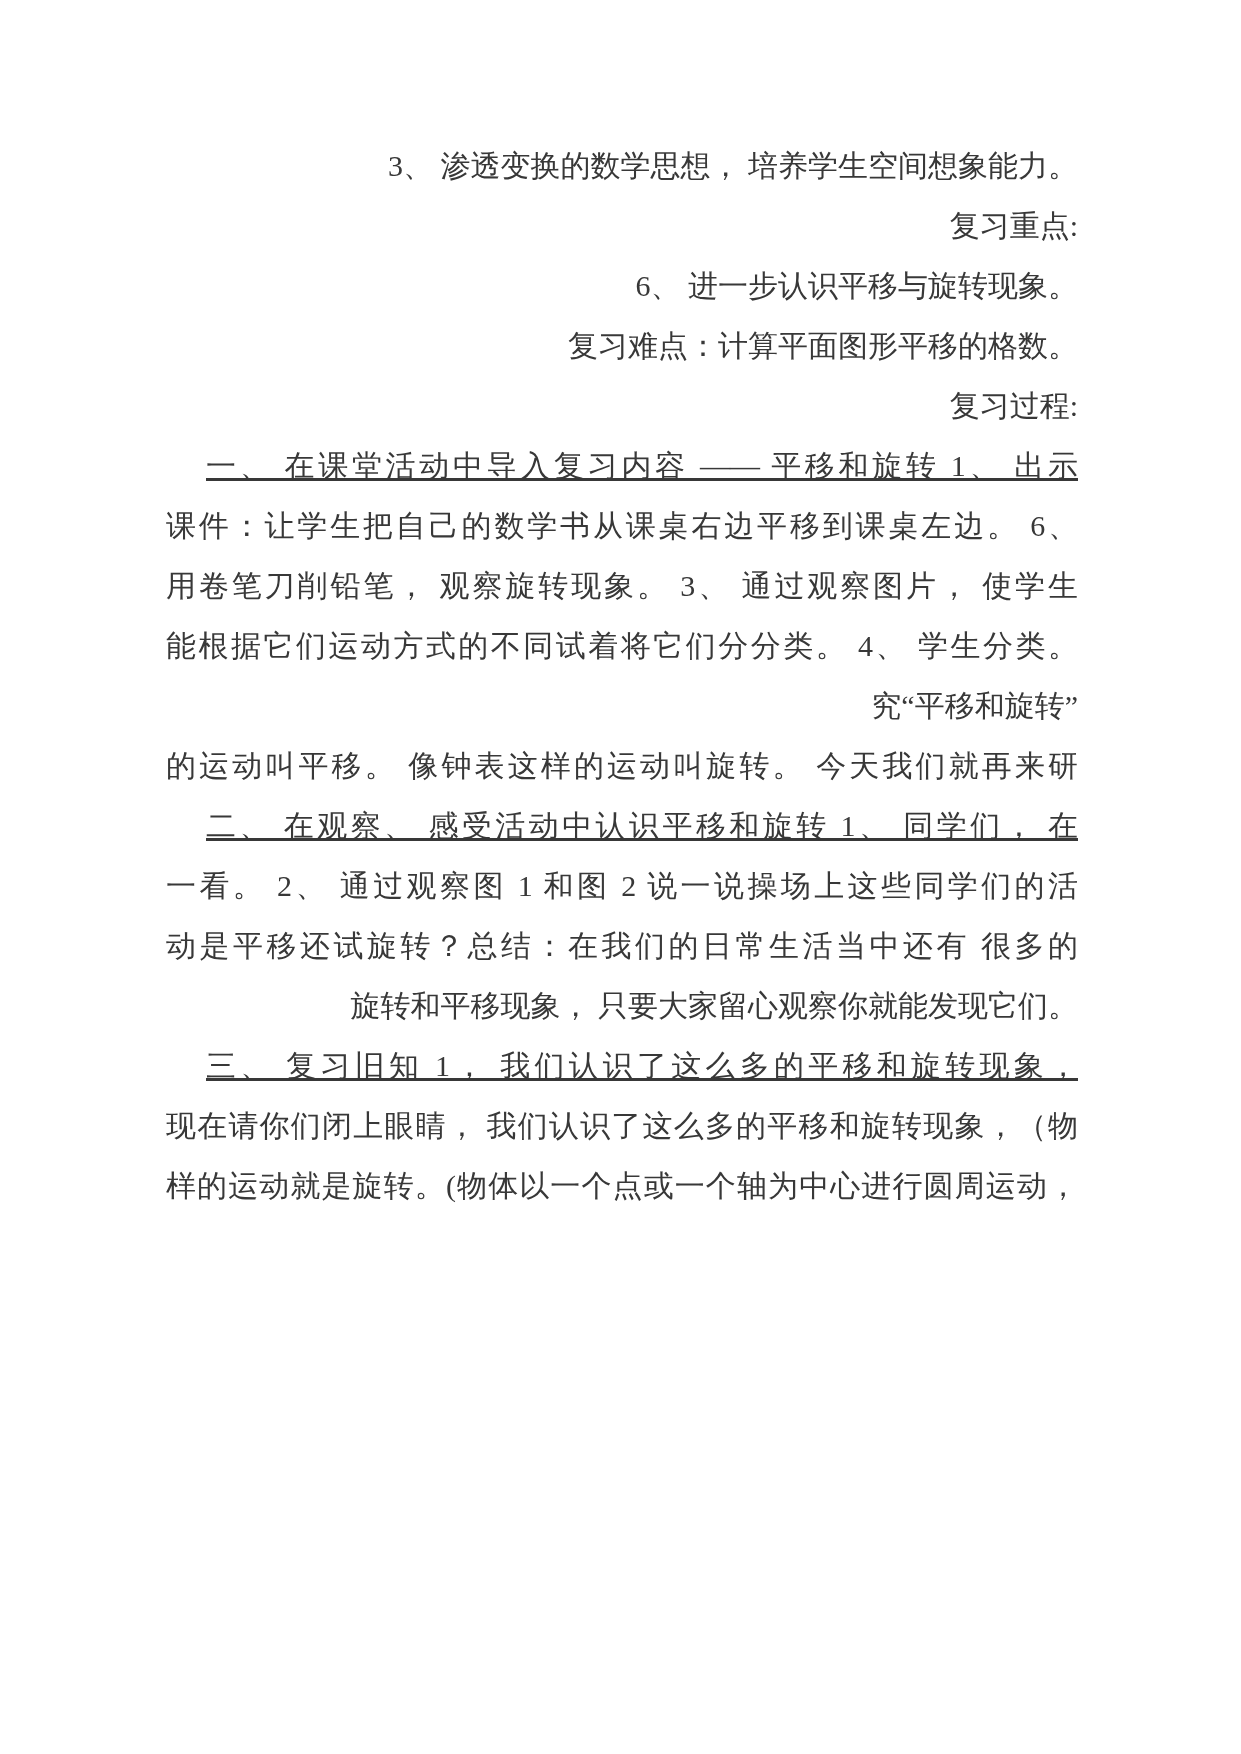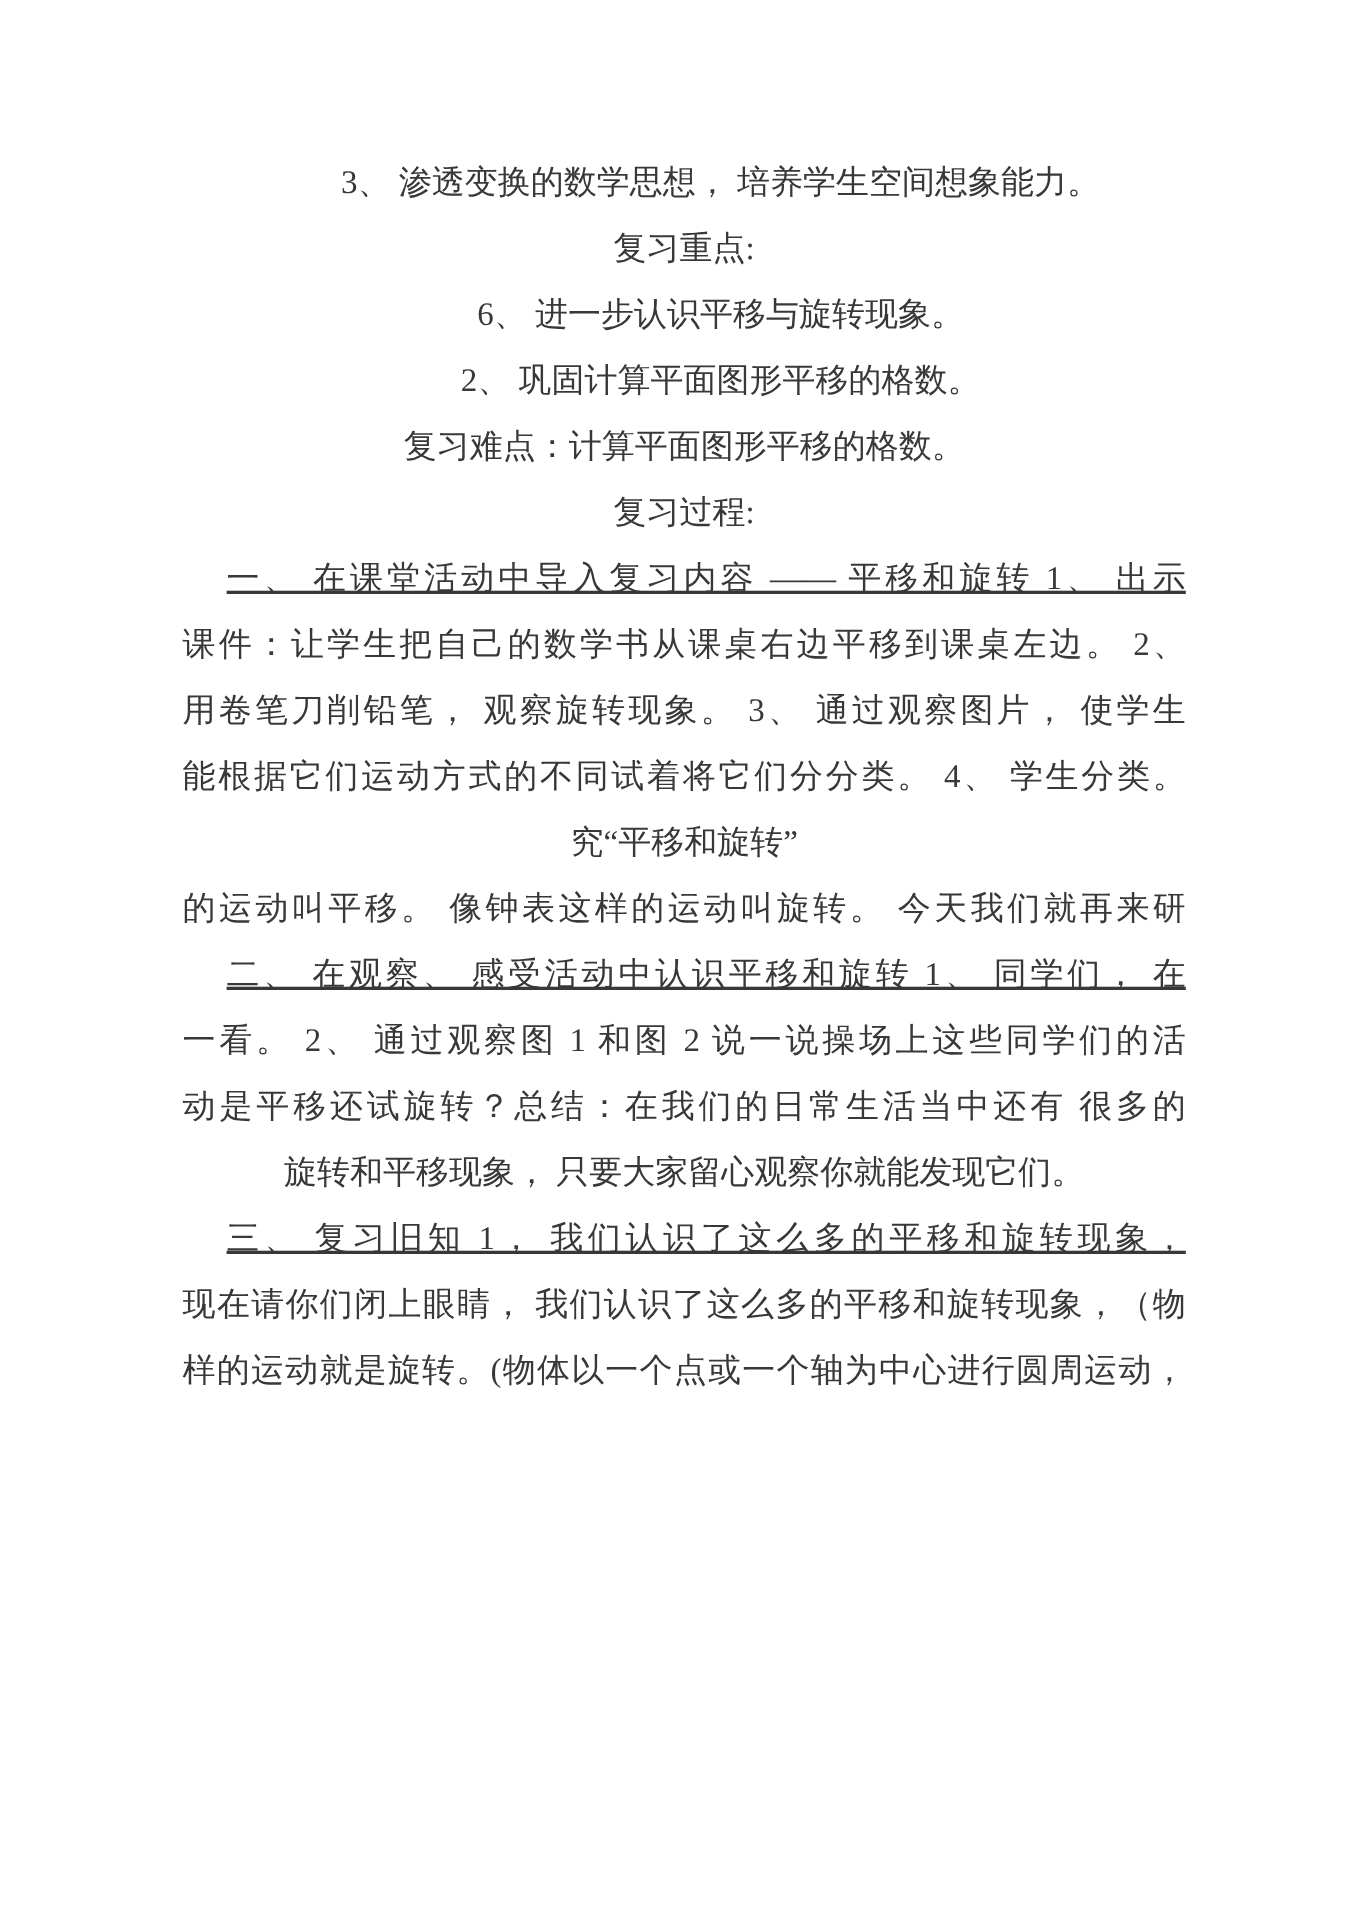--- a/index.html
+++ b/index.html
@@ -26,43 +26,42 @@
     top: 136px;
     width: 912px;
   }
   .line {
     font-family: "Liberation Serif", "DejaVu Serif", serif;
     font-size: 30px;
     line-height: 60px;
     height: 60px;
     color: #383838;
     white-space: nowrap;
-    text-align: center;
+    text-align: right;
   }
   .line.fill {
     text-align: justify;
     text-align-last: justify;
   }
   .line.indent-num { padding-left: 66px; }
   .line.indent-cn  { padding-left: 40px; }
   .line.indent-num.fill, .line.indent-cn.fill { box-sizing: border-box; text-decoration: underline; }
 </style>
 </head>
 <body>
 
 <div class="page">
   <div class="doc" id="doc">
       <div class="line indent-num">3、 渗透变换的数学思想， 培养学生空间想象能力。</div>
       <div class="line">复习重点:</div>
       <div class="line indent-num">6、 进一步认识平移与旋转现象。</div>
-      <div class="line indent-num">2、 巩固计算平面图形平移的格数。</div>
       <div class="line">复习难点：计算平面图形平移的格数。</div>
       <div class="line">复习过程:</div>
       <div class="line fill indent-cn">一、 在课堂活动中导入复习内容 —— 平移和旋转 1、 出示</div>
-      <div class="line fill">课件：让学生把自己的数学书从课桌右边平移到课桌左边。 2、</div>
+      <div class="line fill">课件：让学生把自己的数学书从课桌右边平移到课桌左边。 6、</div>
       <div class="line fill">用卷笔刀削铅笔， 观察旋转现象。 3、 通过观察图片， 使学生</div>
       <div class="line fill">能根据它们运动方式的不同试着将它们分分类。 4、 学生分类。</div>
       <div class="line">究“平移和旋转”</div>
       <div class="line fill">的运动叫平移。 像钟表这样的运动叫旋转。 今天我们就再来研</div>
       <div class="line fill indent-cn">二、 在观察、 感受活动中认识平移和旋转 1、 同学们， 在</div>
       <div class="line fill">一看。 2、 通过观察图 1 和图 2 说一说操场上这些同学们的活</div>
       <div class="line fill">动是平移还试旋转？总结：在我们的日常生活当中还有 很多的</div>
       <div class="line">旋转和平移现象， 只要大家留心观察你就能发现它们。</div>
       <div class="line fill indent-cn">三、 复习旧知 1， 我们认识了这么多的平移和旋转现象，</div>
       <div class="line fill">现在请你们闭上眼睛， 我们认识了这么多的平移和旋转现象，（物</div>

